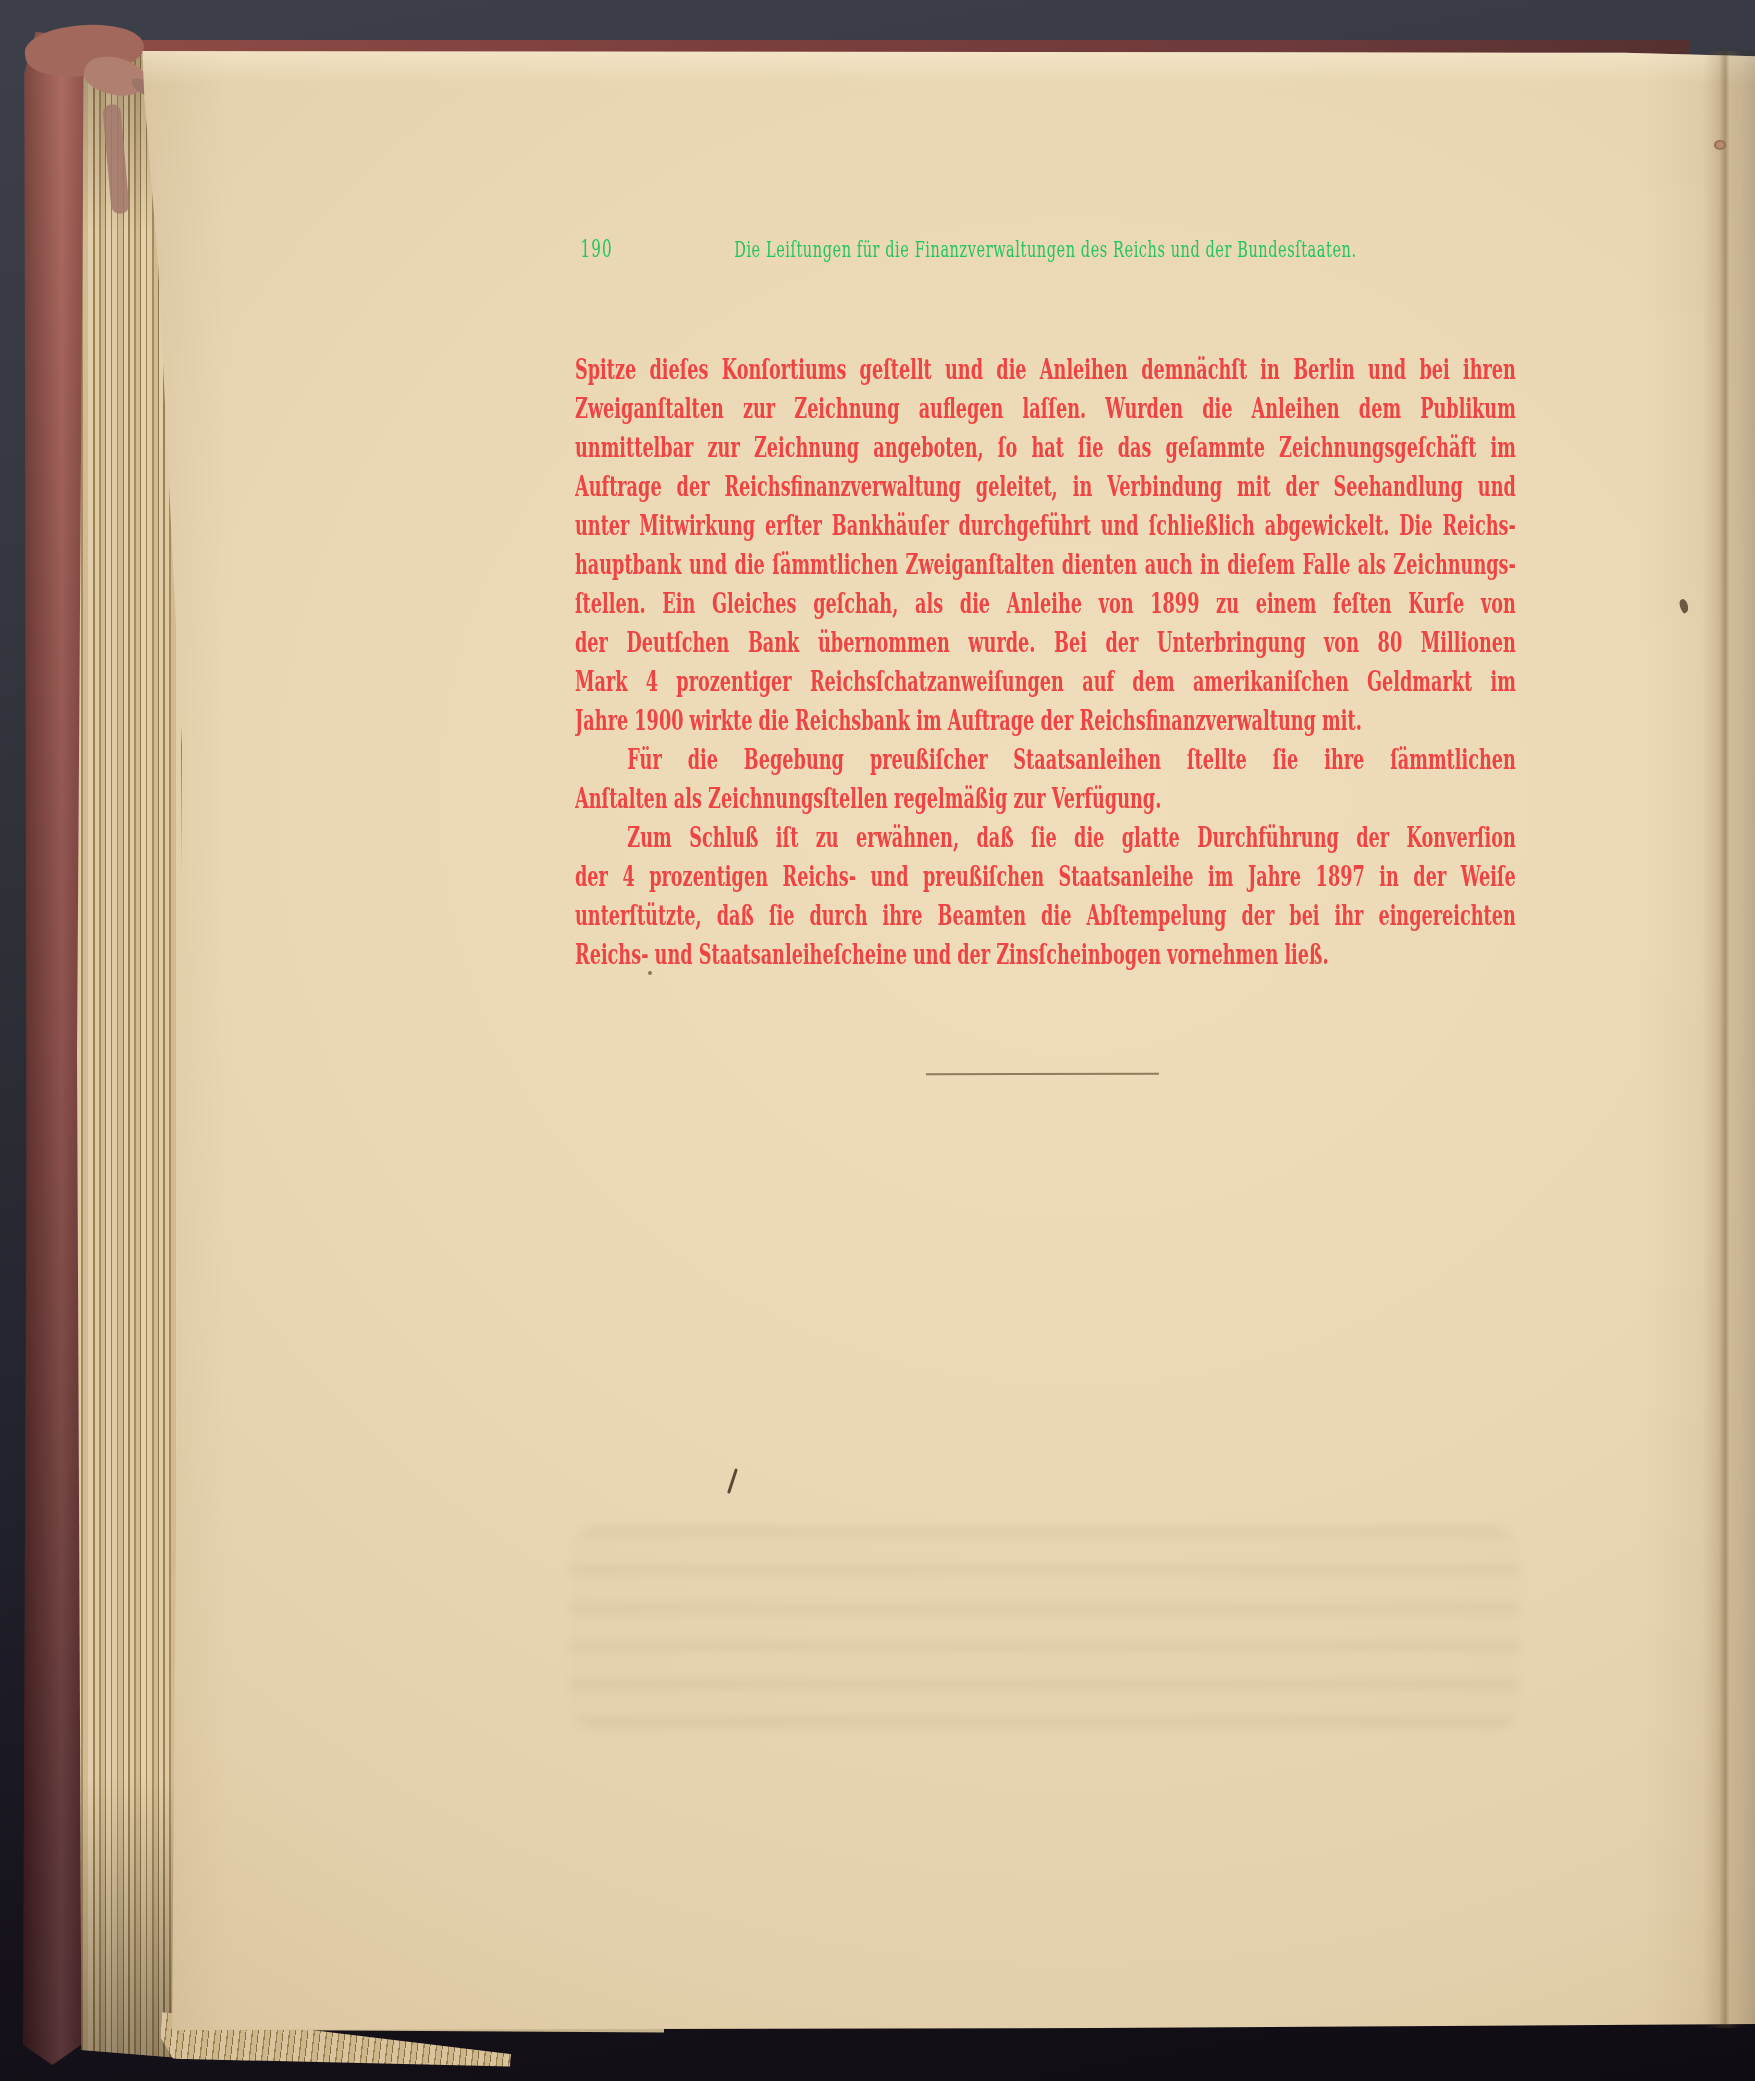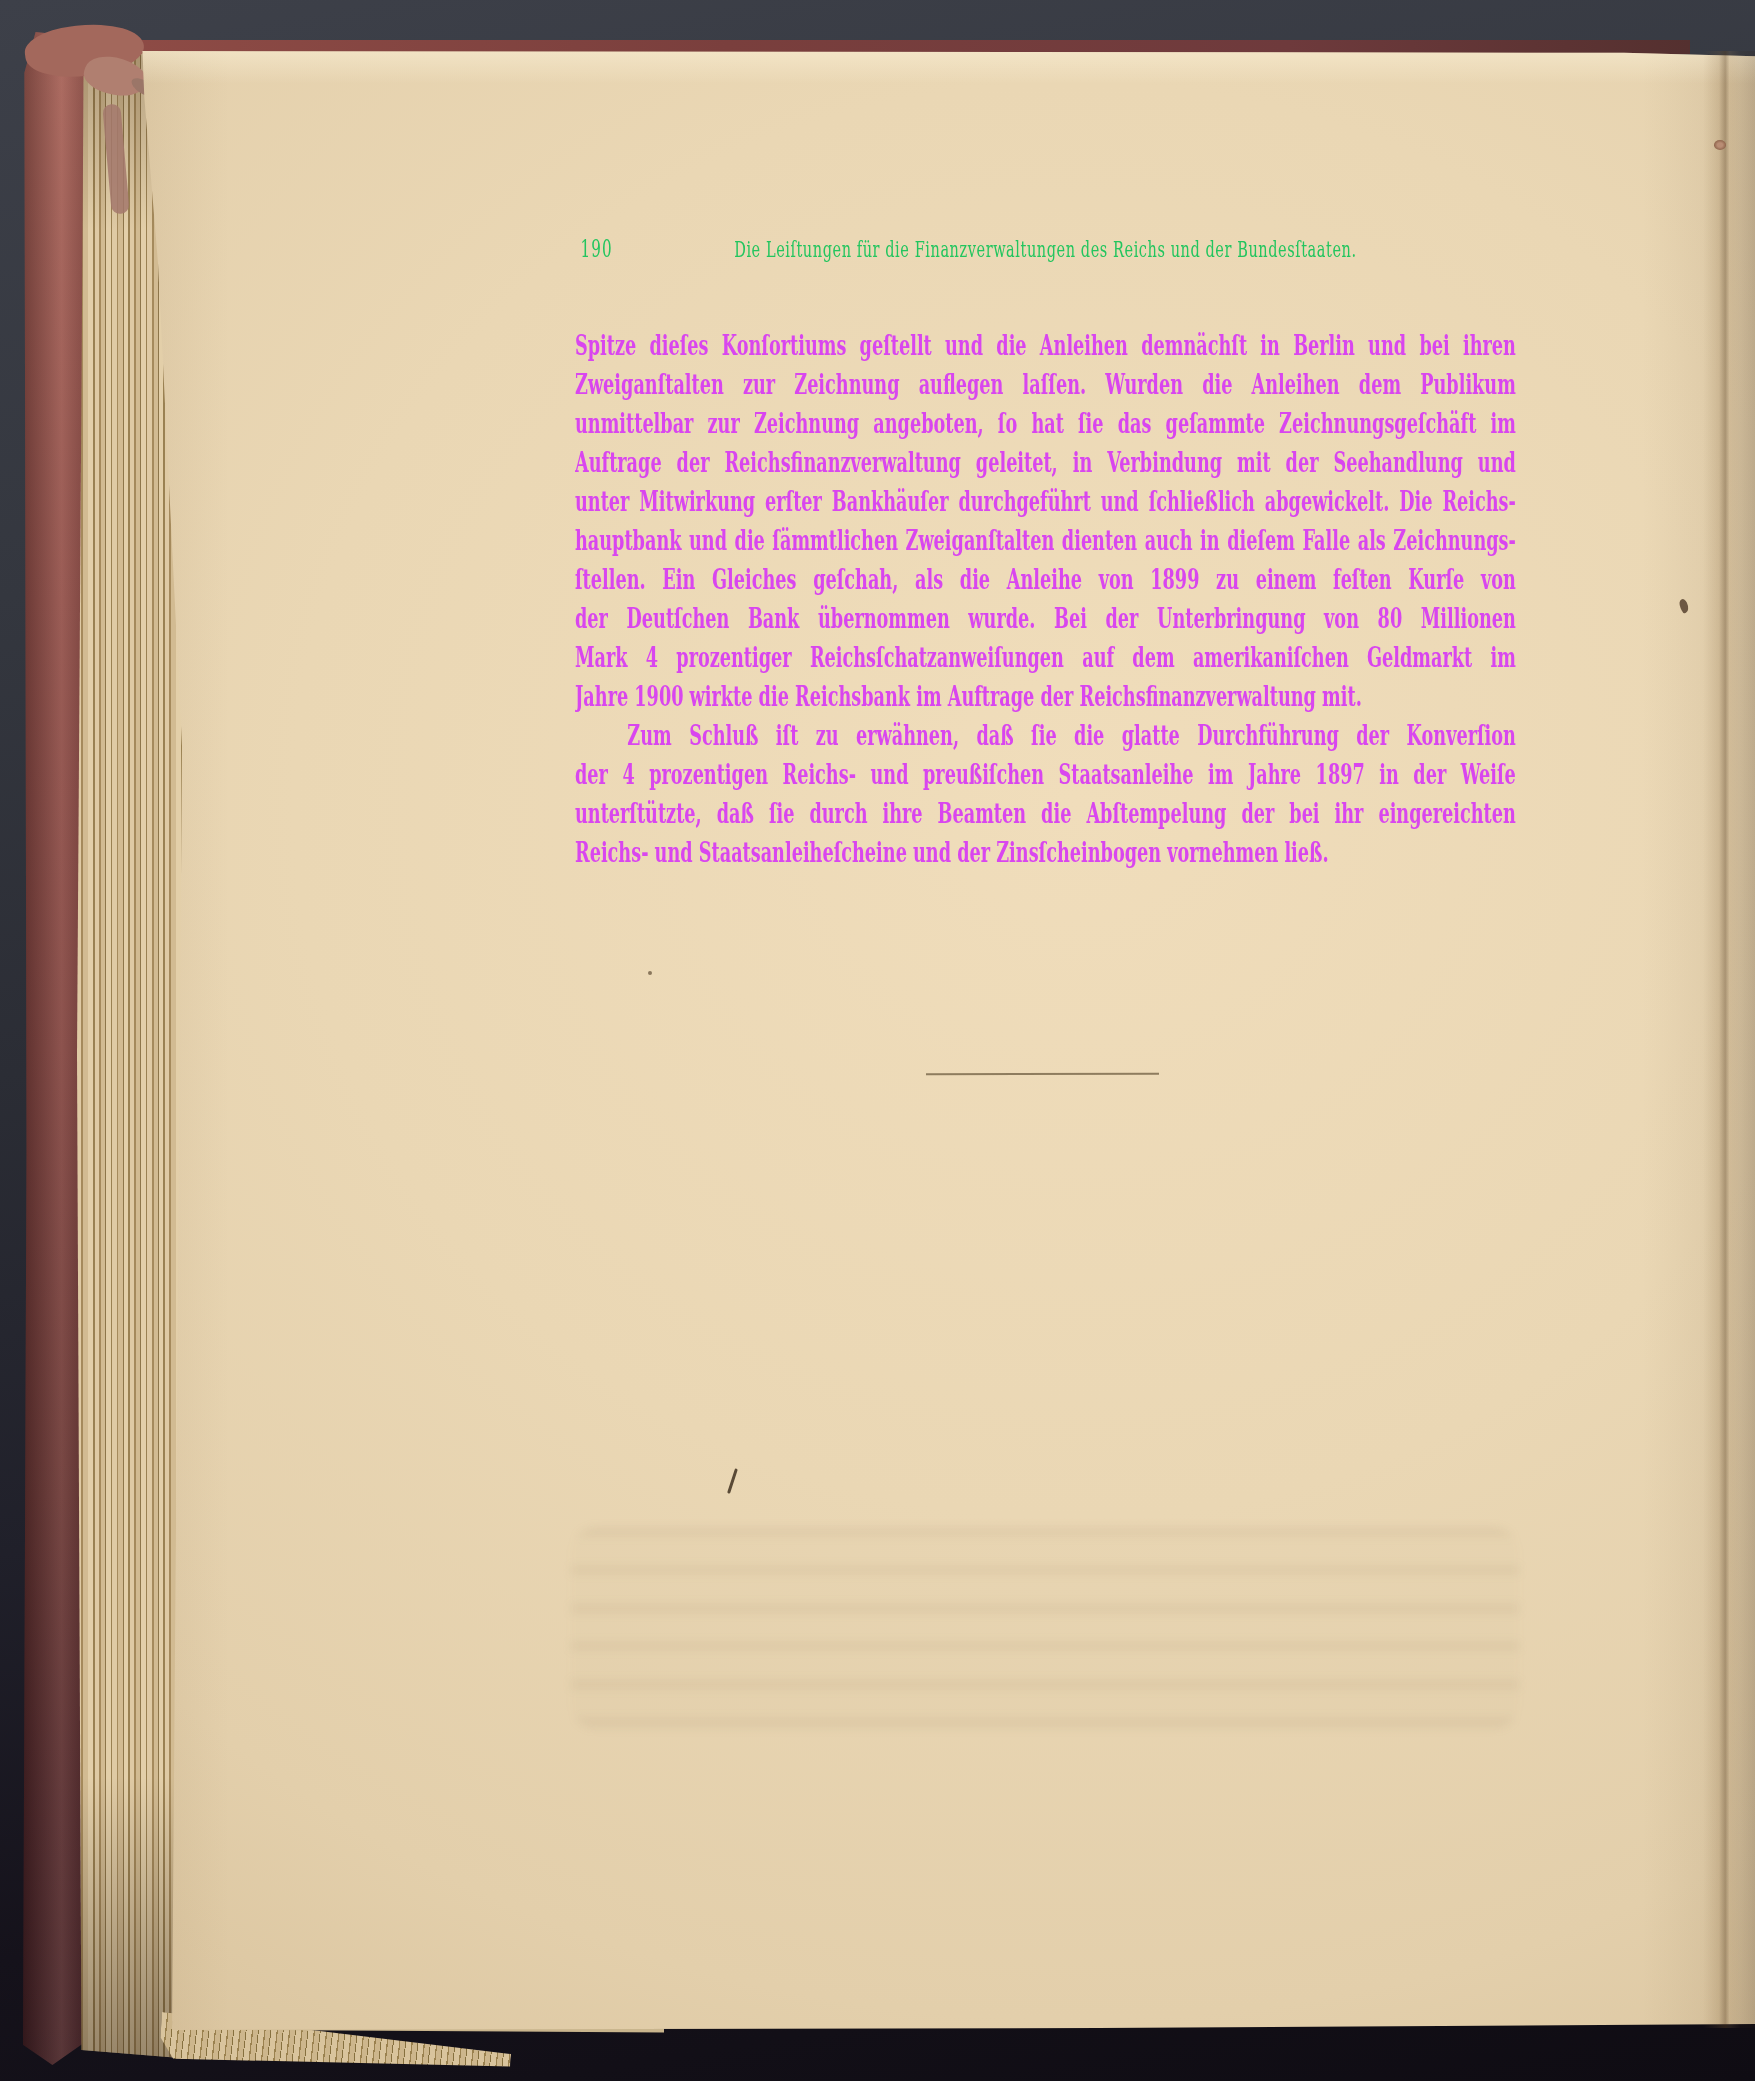--- a/index.html
+++ b/index.html
@@ -70,21 +70,21 @@
   .speck-a{position:absolute;left:1680px;top:599px;width:8px;height:14px;background:#6d5843;
     border-radius:60% 40% 70% 30%;transform:rotate(-25deg);}
   .speck-b{position:absolute;left:648px;top:971px;width:4.4px;height:4.4px;background:#8a765c;border-radius:50%;}
   .worm-hole{position:absolute;left:1714px;top:140px;width:12.3px;height:9.7px;border-radius:50%;
     background:radial-gradient(#b98d74 30%,#8a6047 75%);}
   
   .running-header{position:absolute;left:575px;top:232px;width:941px;height:35px;color:#22c55e;}
   .hscale{position:relative;width:1492px;transform:scaleX(0.6306);transform-origin:0 0;
     text-align:center;font-size:23px;line-height:35px;letter-spacing:0.9px;}
   .page-number{position:absolute;left:8.8px;top:0;font-size:24px;letter-spacing:1.8px;}
-  .body-text{position:absolute;left:575px;top:326px;width:941px;color:#d946ef;}
+  .body-text{position:absolute;left:575px;top:350px;width:941px;color:#ef4444;}
   .para{margin:0;}
   .line{
     width:1492px;height:39px;line-height:39px;
     transform:scaleX(0.6306);transform-origin:0 0;
     font-size:28px;font-weight:bold;
     text-align:justify;text-align-last:justify;
     white-space:normal;overflow:hidden;
   }
   .line.plast{text-align-last:left;}
   .line.indent{text-indent:83px;}
@@ -126,20 +126,24 @@
       <div class="line">unmittelbar zur Zeichnung angeboten, ſo hat ſie das geſammte Zeichnungsgeſchäft im</div>
       <div class="line">Auftrage der Reichsfinanzverwaltung geleitet, in Verbindung mit der Seehandlung und</div>
       <div class="line">unter Mitwirkung erſter Bankhäuſer durchgeführt und ſchließlich abgewickelt.  Die Reichs-</div>
       <div class="line">hauptbank und die ſämmtlichen Zweiganſtalten dienten auch in dieſem Falle als Zeichnungs-</div>
       <div class="line">ſtellen.  Ein Gleiches geſchah, als die Anleihe von 1899 zu einem feſten Kurſe von</div>
       <div class="line">der Deutſchen Bank übernommen wurde.  Bei der Unterbringung von 80 Millionen</div>
       <div class="line">Mark 4 prozentiger Reichsſchatzanweiſungen auf dem amerikaniſchen Geldmarkt im</div>
       <div class="line plast">Jahre 1900 wirkte die Reichsbank im Auftrage der Reichsfinanzverwaltung mit.</div>
     </div>
     <div class="para">
+      <div class="line indent">Für die Begebung preußiſcher Staatsanleihen ſtellte ſie ihre ſämmtlichen</div>
+      <div class="line plast">Anſtalten als Zeichnungsſtellen regelmäßig zur Verfügung.</div>
+    </div>
+    <div class="para">
       <div class="line indent">Zum Schluß iſt zu erwähnen, daß ſie die glatte Durchführung der Konverſion</div>
       <div class="line">der 4 prozentigen Reichs- und preußiſchen Staatsanleihe im Jahre 1897 in der Weiſe</div>
       <div class="line">unterſtützte, daß ſie durch ihre Beamten die Abſtempelung der bei ihr eingereichten</div>
       <div class="line plast">Reichs- und Staatsanleiheſcheine und der Zinsſcheinbogen vornehmen ließ.</div>
     </div>
   </div>
 
 <div class="section-divider"></div>
 
 

